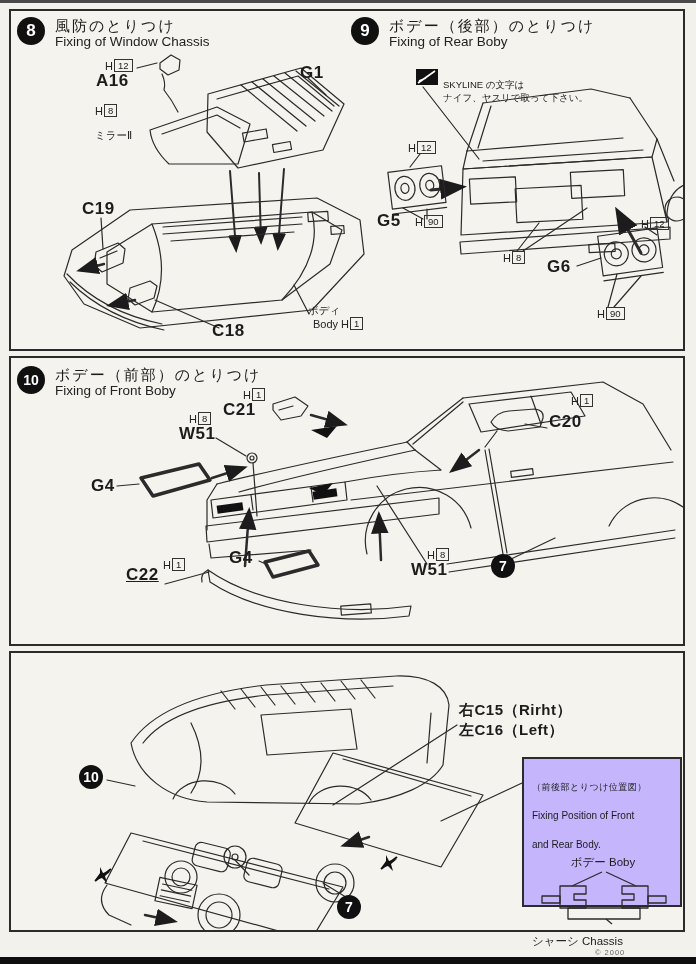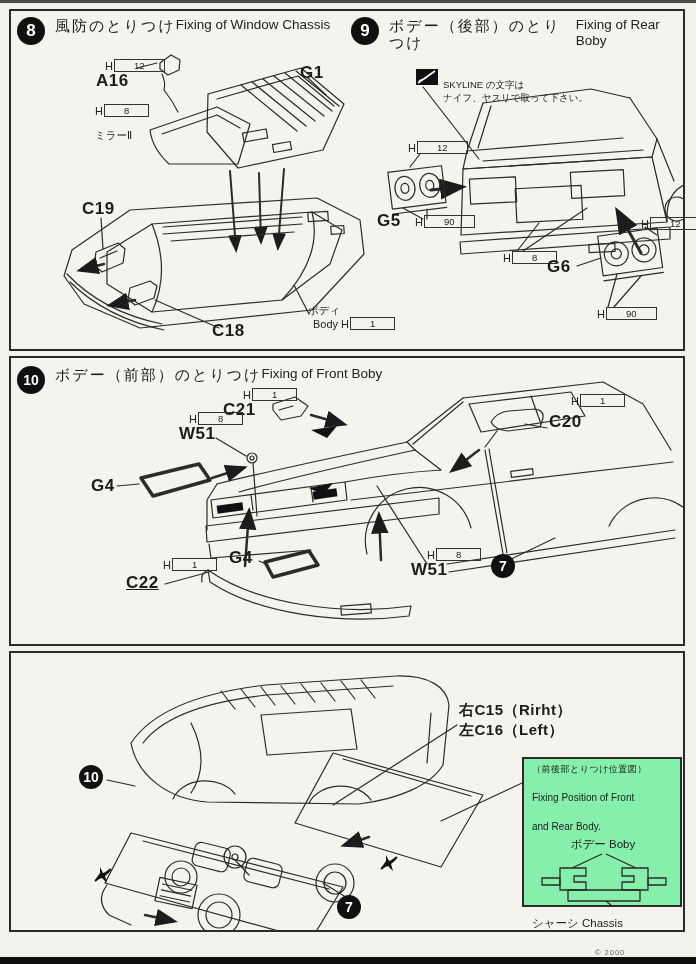--- a/index.html
+++ b/index.html
@@ -5,35 +5,35 @@
   html,body{margin:0;padding:0;}
   body{width:696px;height:964px;position:relative;background:#f2f1eb;
        font-family:"Liberation Sans","DejaVu Sans",sans-serif;color:#1c1c1c;
        overflow:hidden;-webkit-font-smoothing:antialiased;}
   .topedge{position:absolute;left:0;top:0;width:696px;height:3px;background:#4a4a4a;}
   .botedge{position:absolute;left:0;top:957px;width:696px;height:7px;background:#0e0e0e;}
   .panel{position:absolute;border:2px solid #2b2b2b;background:#f4f3ee;box-sizing:border-box;}
   .sec-header{position:absolute;display:flex;align-items:flex-start;gap:10px;}
   .hc{width:28px;height:28px;border-radius:50%;background:#101010;color:#fff;
       font-weight:bold;font-size:17px;display:flex;align-items:center;justify-content:center;flex:0 0 auto;}
-  .titles{display:flex;flex-direction:row;line-height:1.15;}
+  .titles{display:flex;flex-direction:column;line-height:1.15;}
   .tjp{font-size:15px;letter-spacing:2px;}
   .ten{font-size:13.5px;color:#222;}
   .lbl{position:absolute;white-space:nowrap;}
   .big{font-weight:bold;font-size:17px;letter-spacing:0.5px;}
   .big2{font-weight:bold;font-size:15px;letter-spacing:0.5px;}
   .pl{display:inline-flex;align-items:center;font-size:11px;color:#222;}
-  .pl .bx{border:1px solid #333;padding:0 19px;font-size:9.5px;line-height:11px;margin-left:1px;background:transparent;}
+  .pl .bx{border:1px solid #333;padding:0 3px;font-size:9.5px;line-height:11px;margin-left:1px;background:transparent;}
   .small{font-size:10.5px;}
   .bc{width:24px;height:24px;border-radius:50%;background:#101010;color:#fff;font-weight:bold;
       font-size:14px;display:flex;align-items:center;justify-content:center;}
   .note{font-size:9.5px;line-height:1.35;}
   svg.art{position:absolute;left:0;top:0;}
   svg.art *{vector-effect:non-scaling-stroke;}
-  .inset{position:absolute;border:2px solid #2b2b2b;background:#86efac;box-sizing:border-box;padding:4px 6px 4px 8px;}
+  .inset{position:absolute;border:2px solid #2b2b2b;background:#c4b5fd;box-sizing:border-box;padding:22px 6px 4px 8px;}
   .inset .ijp{font-size:9px;letter-spacing:0.5px;}
   .inset .ien{font-size:10px;line-height:1.25;margin-top:16px;}
   .inset .ibody{font-size:11.5px;text-align:center;margin-top:4px;}
   .inset .ichas{font-size:11.5px;text-align:left;margin-top:4px;}
   .foot{position:absolute;left:595px;top:948px;font-size:7.5px;color:#666;letter-spacing:1px;}
 </style>
 </head>
 <body>
 
 <div class="topedge"></div>
@@ -278,21 +278,21 @@
   <div class="lbl pl" style="left:560px;top:36px;">
     <span>H</span>
       <span class="bx">1</span>
     </div>
   <div class="lbl big" style="left:538px;top:54px;">C20</div>
   <div class="lbl big" style="left:218px;top:190px;">G4</div>
   <div class="lbl pl" style="left:152px;top:200px;">
     <span>H</span>
       <span class="bx">1</span>
     </div>
-  <div class="lbl big" style="left:115px;top:215px;text-decoration:underline;">C22</div>
+  <div class="lbl big" style="left:115px;top:207px;text-decoration:underline;">C22</div>
   <div class="lbl pl" style="left:416px;top:190px;">
     <span>H</span>
       <span class="bx">8</span>
     </div>
   <div class="lbl big" style="left:400px;top:202px;">W51</div>
   <div class="lbl bc" style="left:480px;top:196px;">7</div>
 </div>
 
 <div class="panel" style="left:9px;top:651px;width:676px;height:281px;">
 

